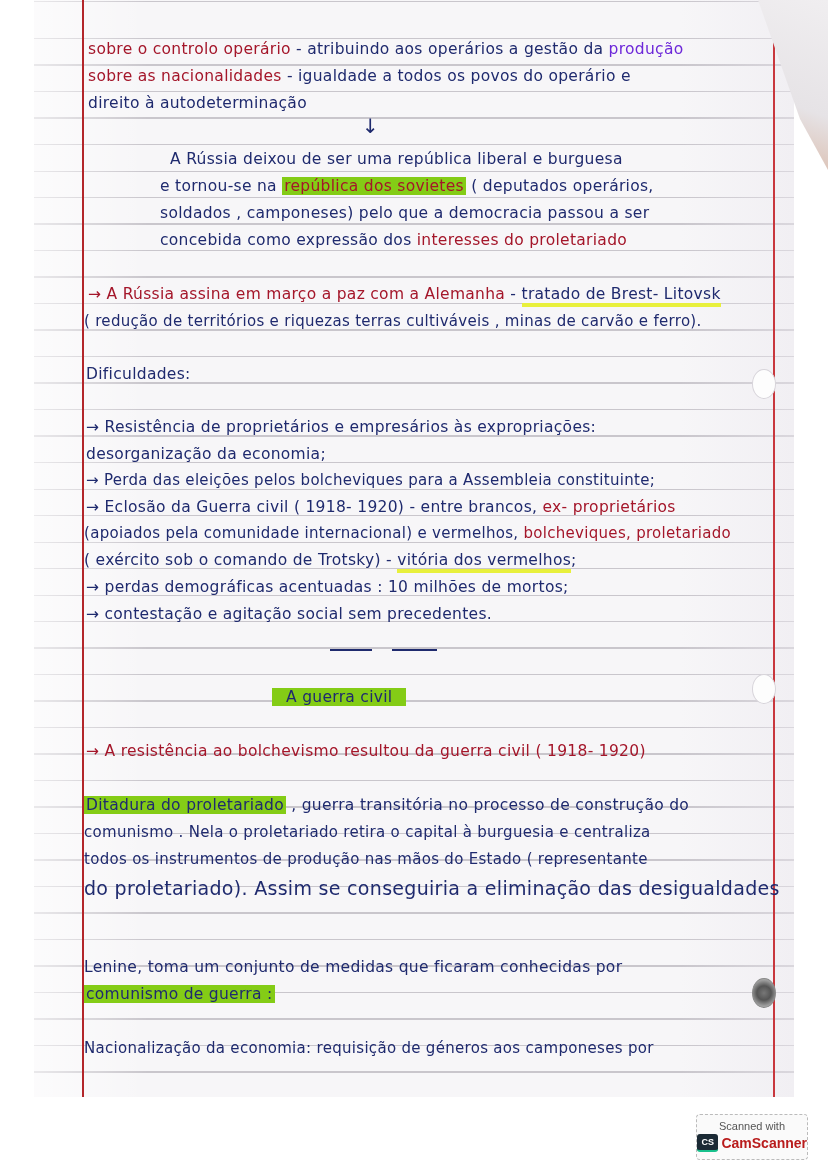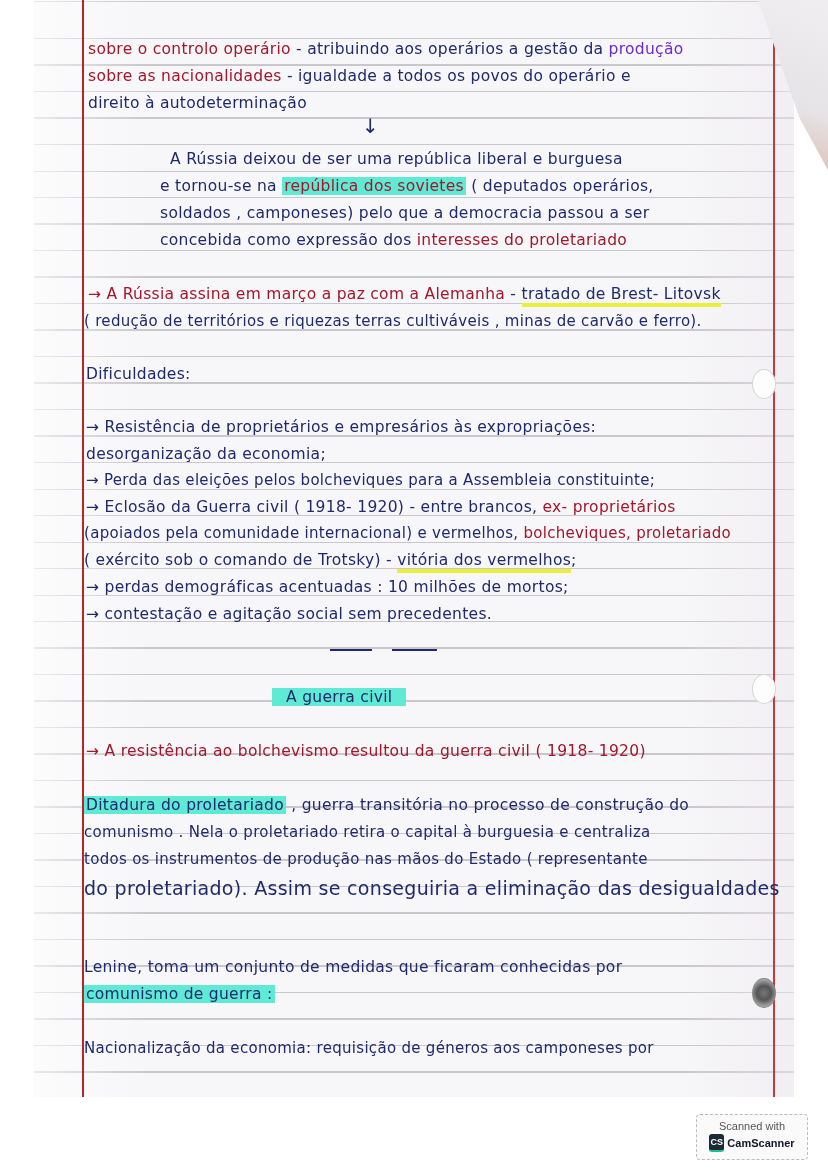--- a/index.html
+++ b/index.html
@@ -36,37 +36,37 @@
   }
   .line {
     position:absolute; white-space:nowrap;
     font-size:15.5px; letter-spacing:0.3px;
     font-family:"DejaVu Sans", sans-serif;
     font-weight:normal;
   }
   .ink-blue { color:#1f2a6e; }
   .ink-red { color:#a4162a; }
   .ink-purple { color:#6d28d9; }
-  .hl { background:#5eead4; padding:0 2px; }
+  .hl { background:#84cc16; padding:0 2px; }
   .ul-hl { border-bottom:4px solid #e8f03c; }
   .arrow-down { position:absolute; color:#1f2a6e; font-size:20px; }
   .sep { position:absolute; height:1.5px; background:#1f2a6e; }
   .badge {
     position:absolute; left:696px; top:1114px; width:110px; height:44px;
     border:1px dashed #bbb; border-radius:4px; background:#fafafa;
     font-family:"Liberation Sans", sans-serif; text-align:center;
   }
   .badge-top { font-size:11px; color:#555; margin-top:5px; }
   .badge-bottom { display:flex; align-items:center; justify-content:center; margin-top:2px; }
   .cs-logo {
-    width:15px; height:16px; border-radius:3px; background:#1b2a35; color:#fff;
+    width:28px; height:16px; border-radius:3px; background:#1b2a35; color:#fff;
     font-size:9px; font-weight:bold; line-height:16px; text-align:center;
     border-bottom:2px solid #18c18c; margin-right:3px;
   }
-  .cs-name { font-size:11px; color:#0f172a; font-weight:bold; }
+  .cs-name { font-size:14px; color:#b91c1c; font-weight:bold; }
 </style>
 </head>
 <body>
 
 <div class="paper">
   <div class="paper-shade"></div>
   <div class="margin-left"></div>
   <div class="margin-right"></div>
   <div class="hole" style="top:369px"></div>
   <div class="hole" style="top:674px"></div>

